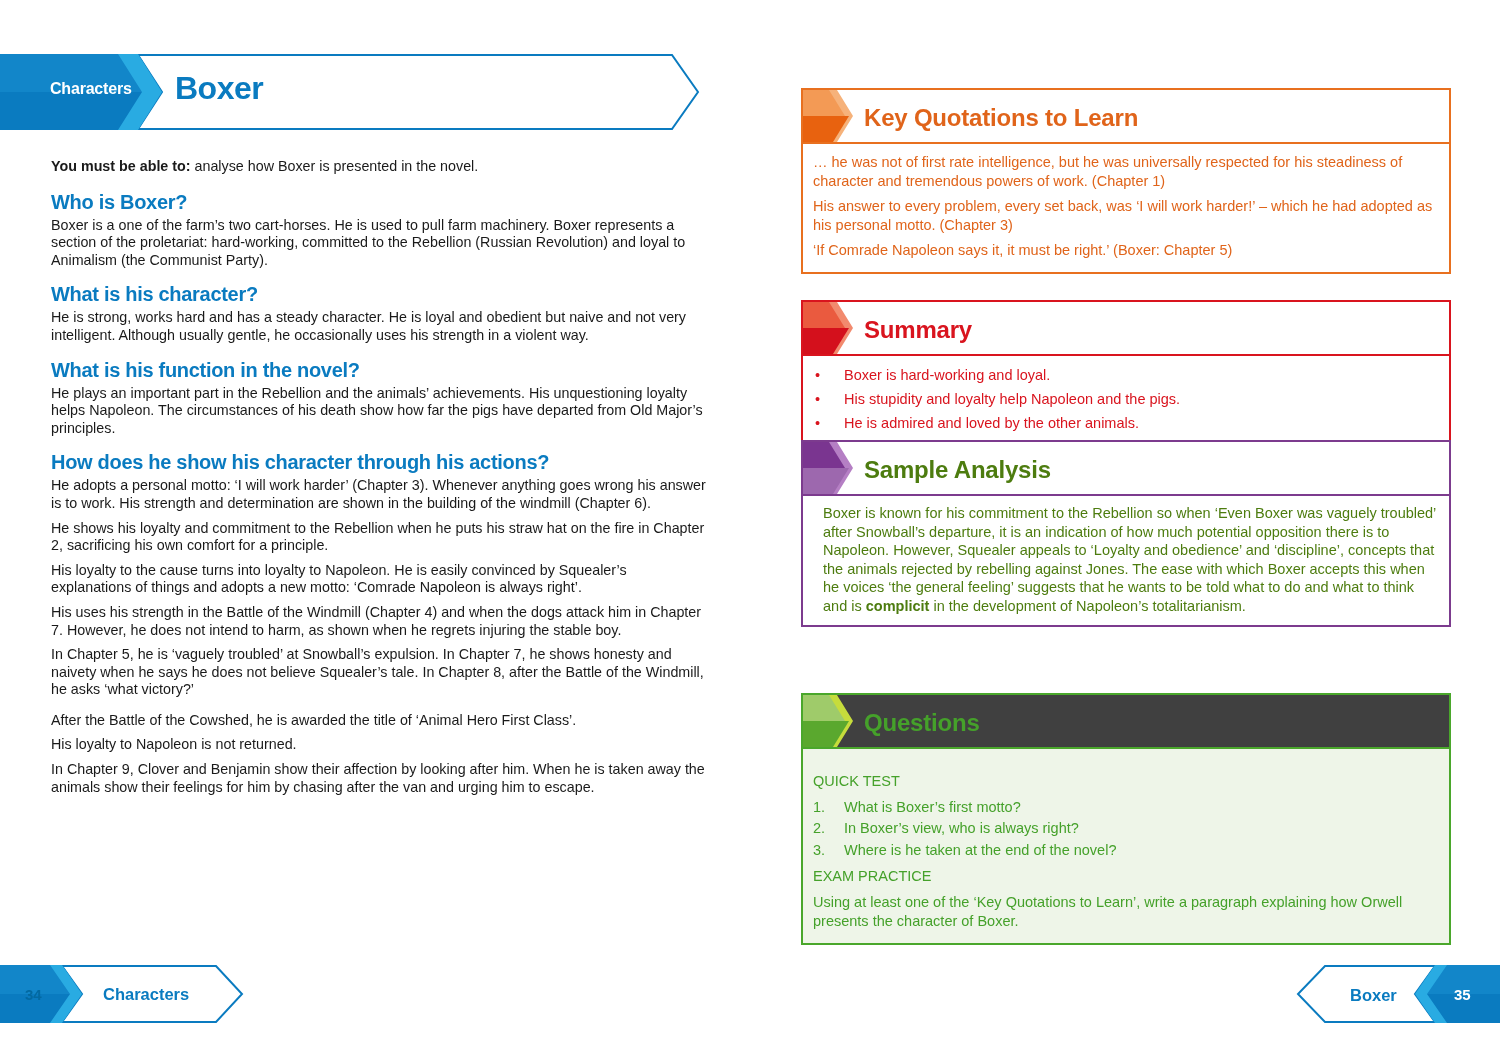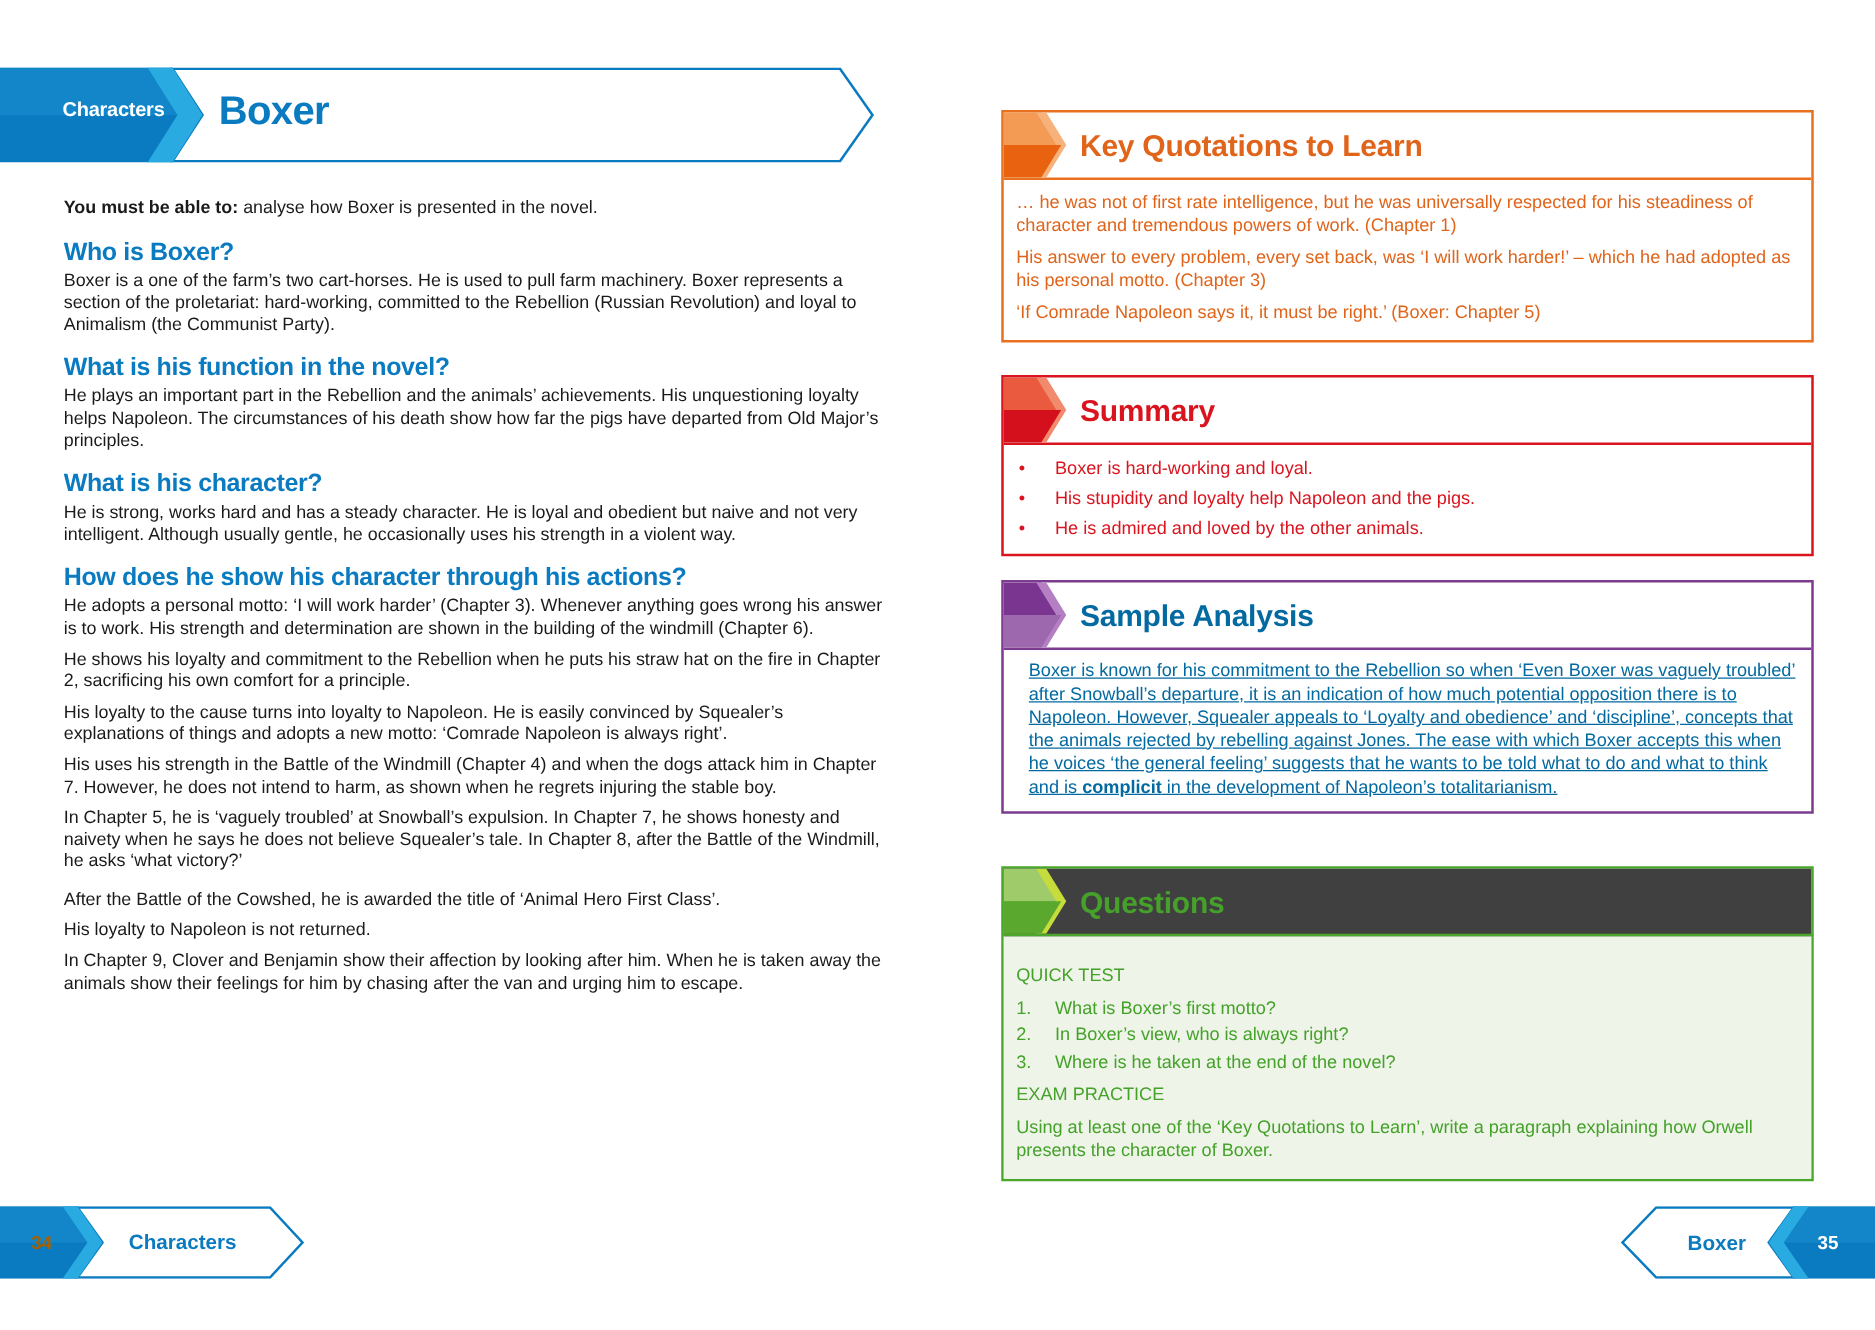--- a/index.html
+++ b/index.html
@@ -22,21 +22,21 @@
     color:#0a7bc0; font-size:20px; font-weight:bold; margin:0 0 3px 0; line-height:24px; letter-spacing:-0.3px;
   }
   .objective { margin-bottom:14px !important; }
   .sec { margin-bottom:13px; }
   .sec p:last-child { margin-bottom:0; }
 
   
   #footer-left { left:0; top:965px; width:245px; height:58px; }
   #footer-right { left:1295px; top:965px; width:205px; height:58px; }
   #footer-left svg, #footer-right svg { position:absolute; left:0; top:0; }
-  #page-num-left { left:25px; top:986px; color:#a16207; font-weight:bold; font-size:15px; }
+  #page-num-left { left:25px; top:986px; color:#0369a1; font-weight:bold; font-size:15px; }
   #footer-label-left { left:103px; top:985px; color:#0a7bc0; font-weight:bold; font-size:16.5px; }
   #page-num-right { left:1454px; top:986px; color:#fff; font-weight:bold; font-size:15px; }
   #footer-label-right { left:1350px; top:986px; color:#0a7bc0; font-weight:bold; font-size:16.5px; }
 
   
   .box { position:absolute; left:801px; width:646px; border:2px solid; background:#fff; }
   .box-head { position:relative; height:52px; border-bottom:2px solid; }
   .box-head svg { position:absolute; left:0; top:0; }
   .box-title { position:absolute; left:61px; top:14px; font-weight:bold; font-size:24px; letter-spacing:-0.2px; }
   .box-body { padding:8px 10px 8px 10px; font-size:14.5px; line-height:18.6px; }
@@ -47,21 +47,21 @@
   #box-quotes .box-head { border-color:#e8701f; }
   #box-quotes .box-body { padding-top:9px; padding-bottom:12px; }
 
   #box-summary { top:300px; border-color:#d9141e; color:#d9141e; }
   #box-summary .box-head { border-color:#d9141e; }
   #box-summary ul { list-style:none; padding:0; margin:0; }
   #box-summary li { position:relative; padding-left:31px; margin-bottom:5.5px; }
   #box-summary li .bullet { position:absolute; left:2px; top:0; }
   #box-summary .box-body { padding-top:10px; padding-bottom:5px; }
 
-  #box-analysis { top:464px; border-color:#7c3b8e; color:#0369a1;text-decoration:underline; }
+  #box-analysis { top:440px; border-color:#7c3b8e; color:#4d7c0f; }
   #box-analysis .box-head { border-color:#7c3b8e; }
   #box-analysis .box-body { padding-top:8px; padding-bottom:9px;margin-left:10px; }
 
   #box-questions { top:693px; border-color:#4aa72b; color:#45a12a; }
   #box-questions .box-head { border-color:#4aa72b; background:#404040; }
   #box-questions .box-body { background:#eef5e8; padding-top:23px; padding-bottom:13px; }
   .q-label { text-transform:none; margin:0 0 2px 0; }
   .q-list { list-style:none; padding:0; margin:0 0 8px 0; }
   .q-list li { position:relative; padding-left:31px; margin-bottom:3px; }
   .q-list li .num { position:absolute; left:0; top:0; }
@@ -82,27 +82,27 @@
 
 <div id="left-col" class="abs">
   <p class="objective"><b>You must be able to:</b><span> analyse how Boxer is presented in the novel.</span></p>
 
   <div class="sec">
     <h2>Who is Boxer?</h2>
     <p>Boxer is a one of the farm’s two cart-horses. He is used to pull farm machinery. Boxer represents a section of the proletariat: hard-working, committed to the Rebellion (Russian Revolution) and loyal to Animalism (the Communist Party).</p>
   </div>
 
   <div class="sec">
+    <h2>What is his character?</h2>
+    <p>He is strong, works hard and has a steady character. He is loyal and obedient but naive and not very intelligent. Although usually gentle, he occasionally uses his strength in a violent way.</p>
+  </div>
+
+  <div class="sec">
     <h2>What is his function in the novel?</h2>
     <p>He plays an important part in the Rebellion and the animals’ achievements. His unquestioning loyalty helps Napoleon. The circumstances of his death show how far the pigs have departed from Old Major’s principles.</p>
-  </div>
-
-  <div class="sec">
-    <h2>What is his character?</h2>
-    <p>He is strong, works hard and has a steady character. He is loyal and obedient but naive and not very intelligent. Although usually gentle, he occasionally uses his strength in a violent way.</p>
   </div>
 
   <div class="sec">
     <h2>How does he show his character through his actions?</h2>
     <p>He adopts a personal motto: ‘I will work harder’ (Chapter 3). Whenever anything goes wrong his answer is to work. His strength and determination are shown in the building of the windmill (Chapter 6).</p>
     <p>He shows his loyalty and commitment to the Rebellion when he puts his straw hat on the fire in Chapter 2, sacrificing his own comfort for a principle.</p>
     <p>His loyalty to the cause turns into loyalty to Napoleon. He is easily convinced by Squealer’s explanations of things and adopts a new motto: ‘Comrade Napoleon is always right’.</p>
     <p>His uses his strength in the Battle of the Windmill (Chapter 4) and when the dogs attack him in Chapter 7. However, he does not intend to harm, as shown when he regrets injuring the stable boy.</p>
     <p>In Chapter 5, he is ‘vaguely troubled’ at Snowball’s expulsion. In Chapter 7, he shows honesty and naivety when he says he does not believe Squealer’s tale. In Chapter 8, after the Battle of the Windmill, he asks ‘what victory?’</p>
   </div>

